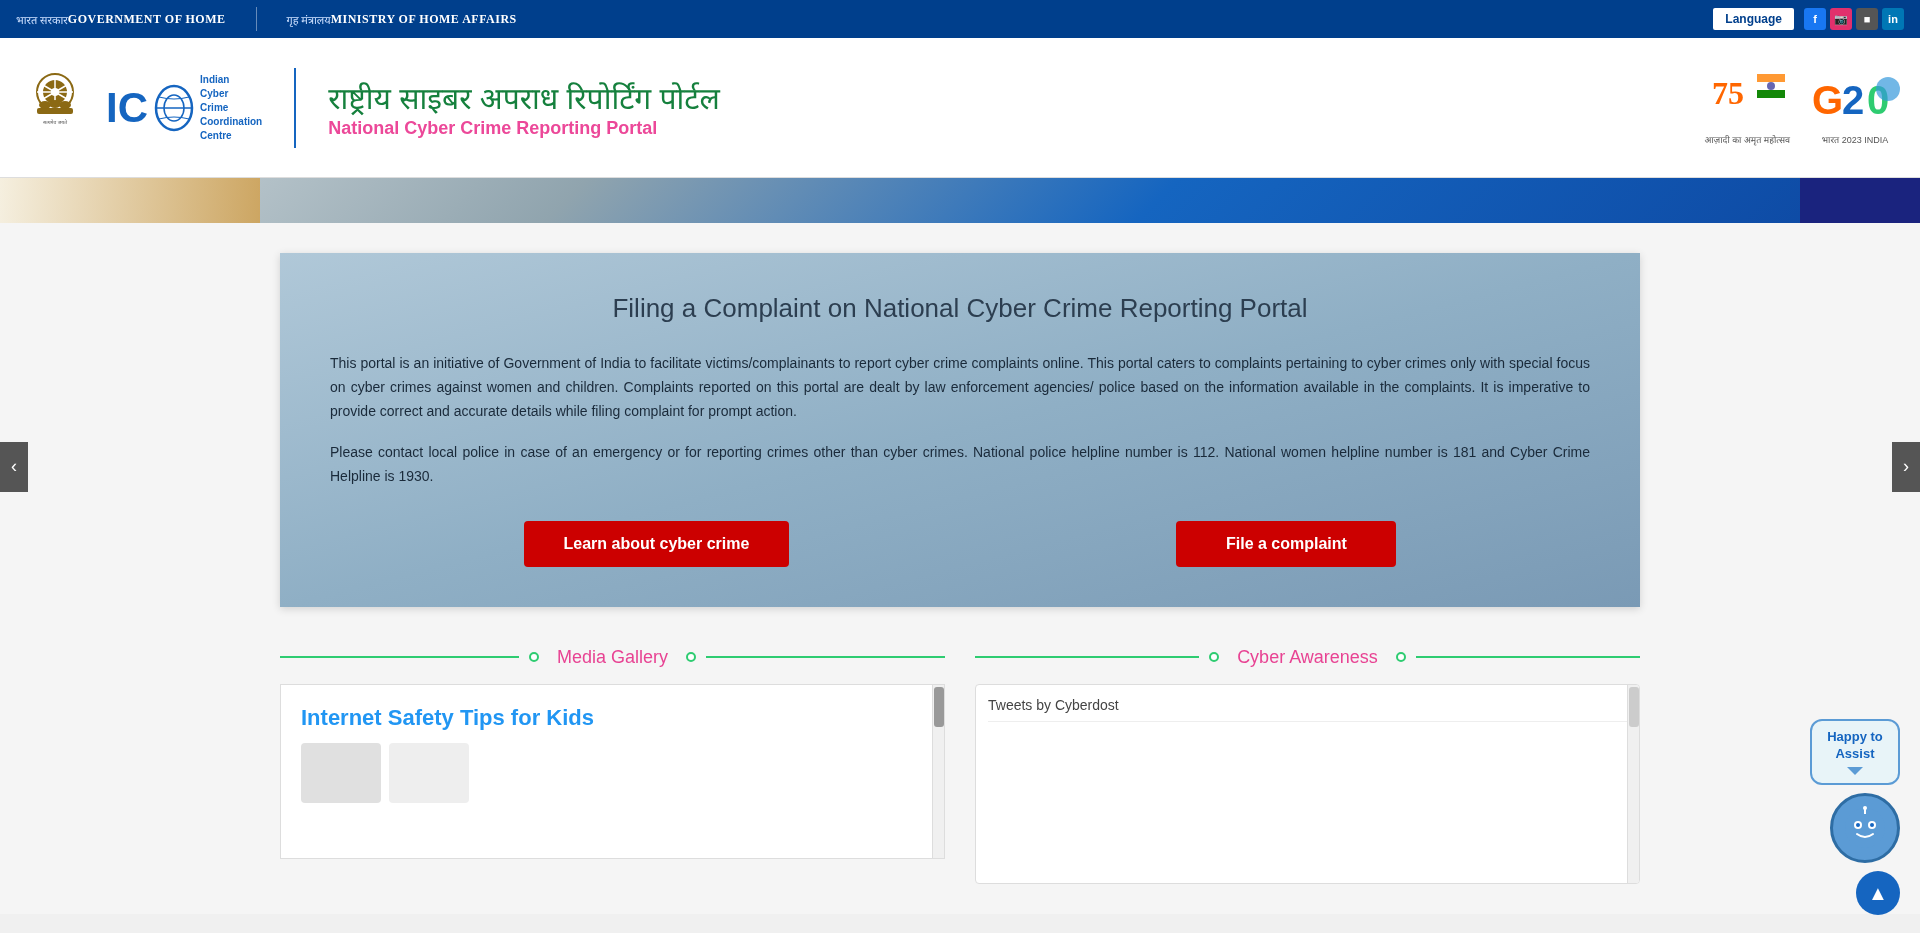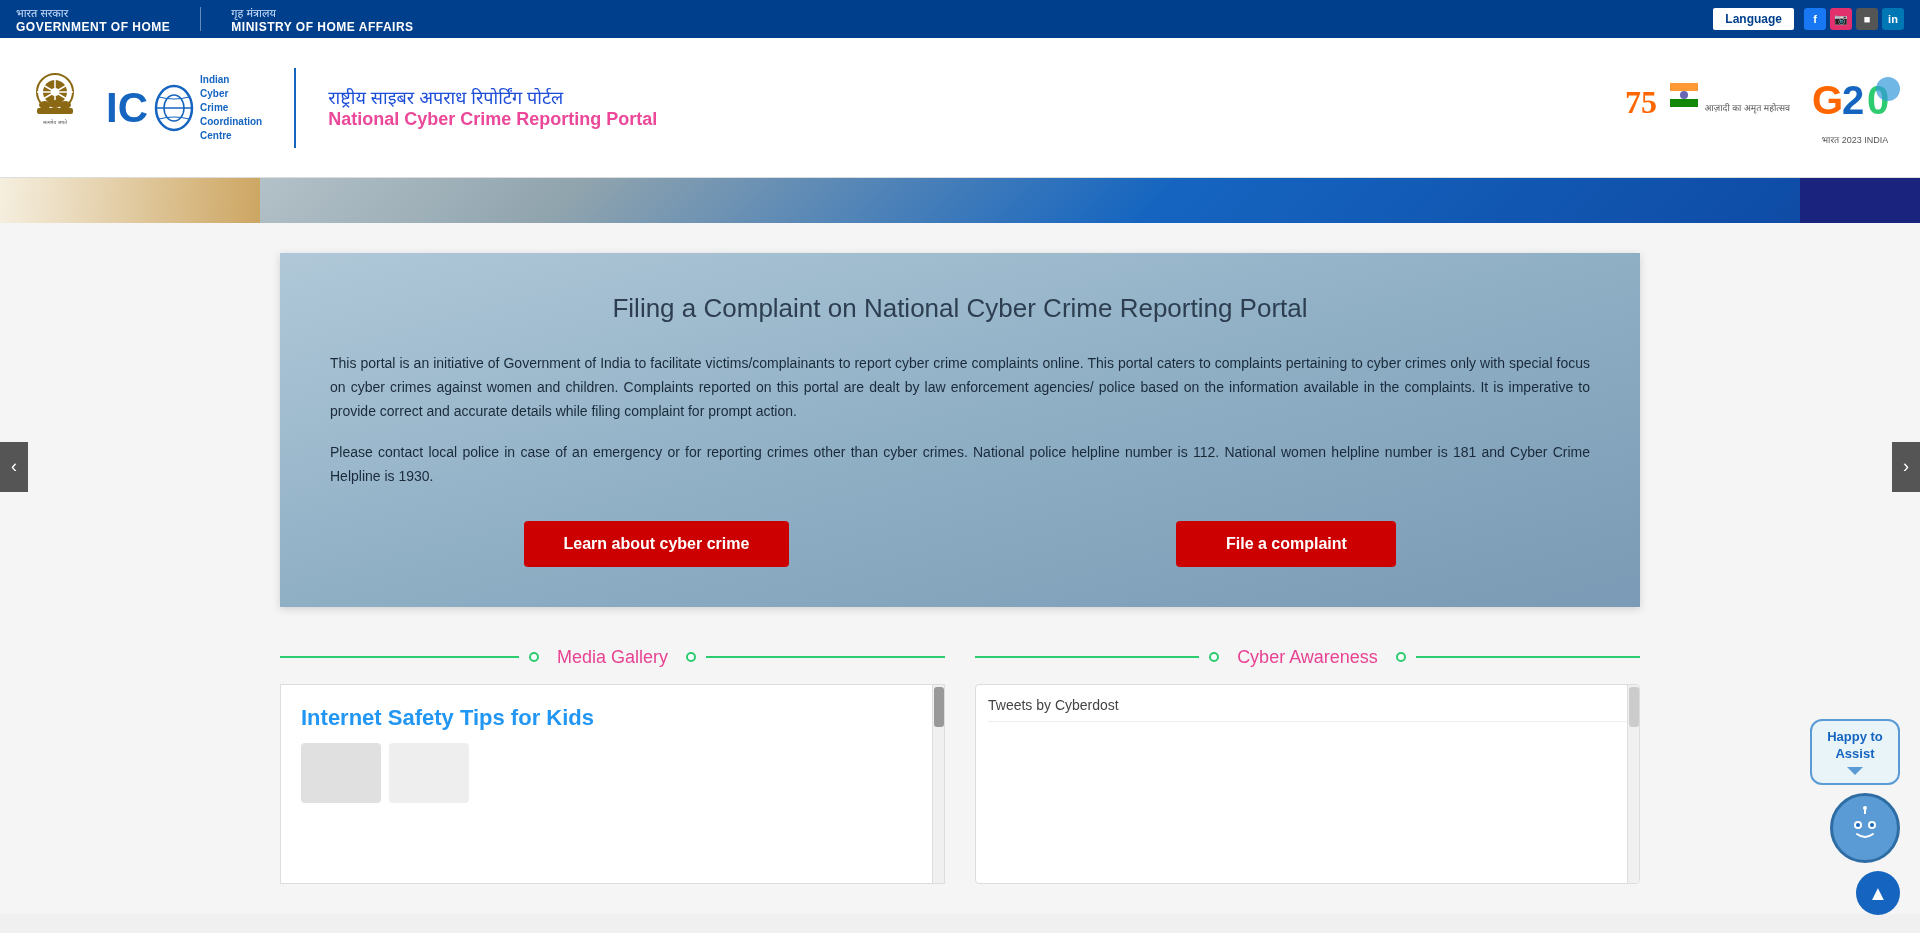--- a/index.html
+++ b/index.html
@@ -9,21 +9,21 @@
     .gov-bar {
       background: #003f8c;
       color: white;
       display: flex;
       align-items: center;
       justify-content: space-between;
       padding: 4px 16px;
       height: 38px;
     }
     .gov-bar-left { display: flex; align-items: center; gap: 30px; }
-    .gov-bar-item { display: flex; flex-direction: column; }
+    .gov-bar-item { display: flex; flex-direction: row; font-family: Liberation Serif, serif; }
     .gov-bar-item .hindi { font-size: 11px; color: #cce0ff; }
     .gov-bar-item .english { font-size: 12px; font-weight: bold; color: white; letter-spacing: 0.5px; }
     .gov-bar-divider { width: 1px; height: 24px; background: rgba(255,255,255,0.4); }
     .gov-bar-right { display: flex; align-items: center; gap: 10px; }
     .language-btn {
       background: white;
       color: #003f8c;
       border: none;
       padding: 4px 12px;
       font-size: 12px;
@@ -58,21 +58,21 @@
       display: flex; align-items: center; justify-content: center;
     }
     .ashoka-emblem svg { width: 65px; height: 75px; }
     .ic3-logo {
       display: flex; align-items: center; gap: 6px;
     }
     .ic3-text-block { display: flex; flex-direction: column; font-size: 10px; color: #1565c0; line-height: 1.4; }
     .ic3-text-block span { font-weight: 600; }
     .header-divider { width: 2px; height: 80px; background: #1565c0; margin: 0 16px; }
     .portal-title { display: flex; flex-direction: column; }
-    .portal-title-hindi { font-size: 18px; color: #1d4ed8; font-weight: 500; }
+    .portal-title-hindi { font-size: 30px; color: #15803d; font-weight: 500; }
     .portal-title-english { font-size: 18px; font-weight: bold; color: #ec4899; }
     .header-logos-right { margin-left: auto; display: flex; align-items: center; gap: 20px; }
 
     
     .hero-banner {
       height: 45px;
       background: linear-gradient(to right, #b0bec5, #1565c0 40%, #1a237e);
       position: relative;
       overflow: hidden;
       display: flex;
@@ -148,21 +148,21 @@
       border: 2px solid #2ecc71;
       background: white;
     }
     .section-title { font-size: 18px; color: #e84393; font-weight: 500; white-space: nowrap; padding: 0 8px; }
 
     
     .media-card {
       background: white;
       border: 1px solid #ddd;
       border-radius: 0;
-      height: 200px;
+      height: 175px;
       overflow: hidden;
       position: relative;
     }
     .scrollbar-track {
       position: absolute; right: 0; top: 0; bottom: 0; width: 12px;
       background: #f0f0f0; border-left: 1px solid #ddd;
     }
     .scrollbar-thumb {
       width: 10px; height: 40px; background: #999; border-radius: 3px;
       margin: 2px auto;
@@ -336,21 +336,21 @@
     <div class="header-divider"></div>
 
     <div class="portal-title">
       <span class="portal-title-hindi">राष्ट्रीय साइबर अपराध रिपोर्टिंग पोर्टल</span>
       <span class="portal-title-english">National Cyber Crime Reporting Portal</span>
     </div>
   </div>
 
   <div class="header-logos-right">
 
-    <div style="display:flex;flex-direction:row;align-items:center;gap:4px;">
+    <div style="display:flex;flex-direction:column;align-items:center;gap:4px;">
       <svg width="80" height="60" viewBox="0 0 80 60" xmlns="http://www.w3.org/2000/svg">
 
         <text x="5" y="35" font-size="32" font-weight="bold" fill="#FF6600" font-family="serif">75</text>
 
         <rect x="50" y="5" width="28" height="8" fill="#FF9933"></rect>
         <rect x="50" y="13" width="28" height="8" fill="white"></rect>
         <rect x="50" y="21" width="28" height="8" fill="#138808"></rect>
         <circle cx="64" cy="17" r="4" fill="#000080" opacity="0.6"></circle>
       </svg>
       <span style="font-size:9px;color:#555;text-align:center;">आज़ादी का अमृत महोत्सव</span>

